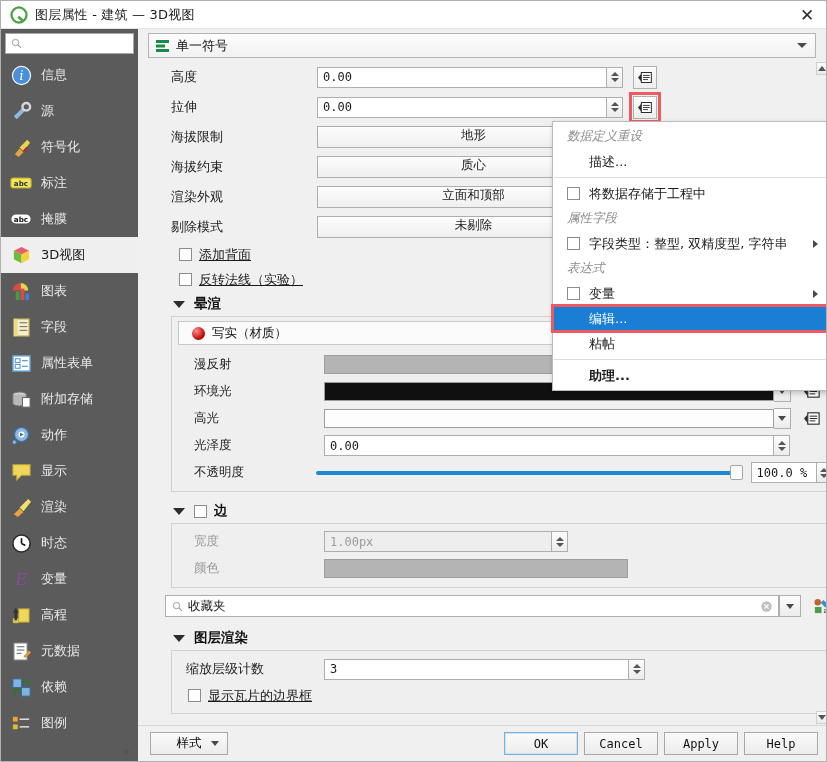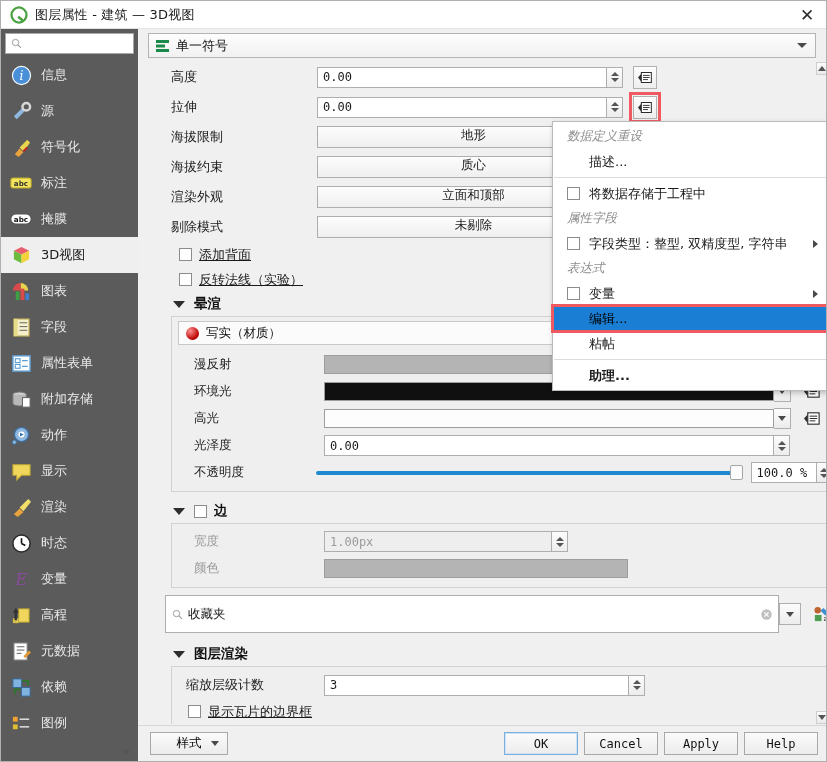--- a/index.html
+++ b/index.html
@@ -168,21 +168,21 @@
   .grouphdr .gt { font-size: 13.5px; font-weight: bold; color: #111; }
 
   .groupbox {
     border: 1px solid #d2d2d2; background: #efefef;
     margin: 0 0 0 6px; padding: 4px 0 5px 0;
   }
 
   .matrow {
     display: flex; align-items: center; height: 24px;
     border: 1px solid #c8c8c8; background: #fbfbfb;
-    margin: 0 6px 6px 6px; padding-left: 7px;
+    margin: 0 6px 6px 6px; padding-left: 13px;
   }
   .matrow .sphere {
     width: 13px; height: 13px; border-radius: 50%;
     background: radial-gradient(circle at 33% 30%, #ff8f8f, #b80000 70%);
     margin-right: 7px; flex: 0 0 auto;
   }
   .matrow .mt { font-size: 12.5px; color: #111; }
 
   .colorbar {
     height: 19px; border: 1px solid #9e9e9e;
@@ -204,21 +204,21 @@
   .slider .knob {
     position: absolute; right: -1px; top: 2px;
     width: 13px; height: 15px; background: #fcfcfc;
     border: 1px solid #a5a5a5; border-radius: 2px;
   }
 
   .favrow {
     display: flex; align-items: center; margin-top: 7px;
   }
   .favbox {
-    height: 38px; border: 1px solid #aeaeae; background: #fff;
+    height: 22px; border: 1px solid #aeaeae; background: #fff;
     display: flex; align-items: center; padding-left: 6px; flex: 1;
   }
   .favbox .mag { width: 11px; height: 11px; opacity: .6; margin-right: 5px; }
   .favbox .ftext { font-size: 12.5px; color: #1a1a1a; }
   .clrbtn {
     width: 20px; height: 20px; display: flex; align-items: center; justify-content: center;
     margin-right: 2px;
   }
 
   
@@ -229,21 +229,21 @@
     box-shadow: 1px 2px 5px rgba(0,0,0,.22);
     padding: 2px 0 2px 0;
     z-index: 60;
   }
   .mi {
     height: 25px; display: flex; align-items: center;
     padding-left: 14px; font-size: 13px; color: #1a1a1a;
   }
   .mi.hdr { color: #8d8d8d; font-style: italic; font-size: 12.5px; }
   .mi.sel {
-    background: #1a7fd4; color: #000000;
+    background: #1a7fd4; color: #ffffff;
     outline: 3px solid #ef5a60; outline-offset: -1px;
     padding-left: 36px;
   }
   .mi .mchk {
     width: 13px; height: 13px; border: 1px solid #8c8c8c; background: #fff;
     margin-right: 9px; flex: 0 0 auto;
   }
   .mi .mtxt { white-space: nowrap; }
   .mi .sub {
     margin-left: auto; margin-right: 9px;

